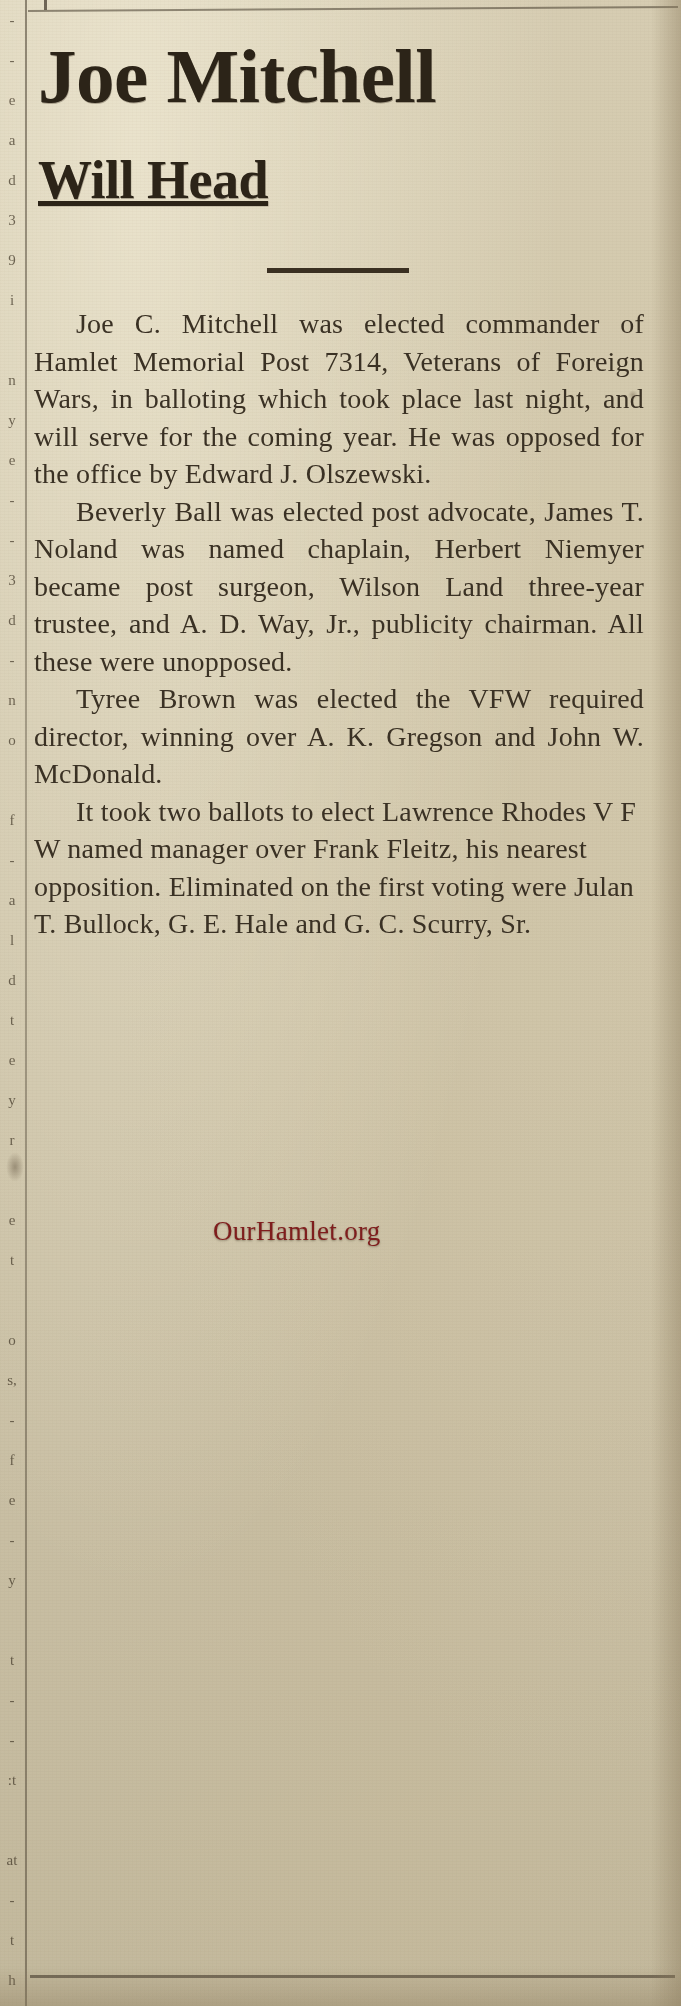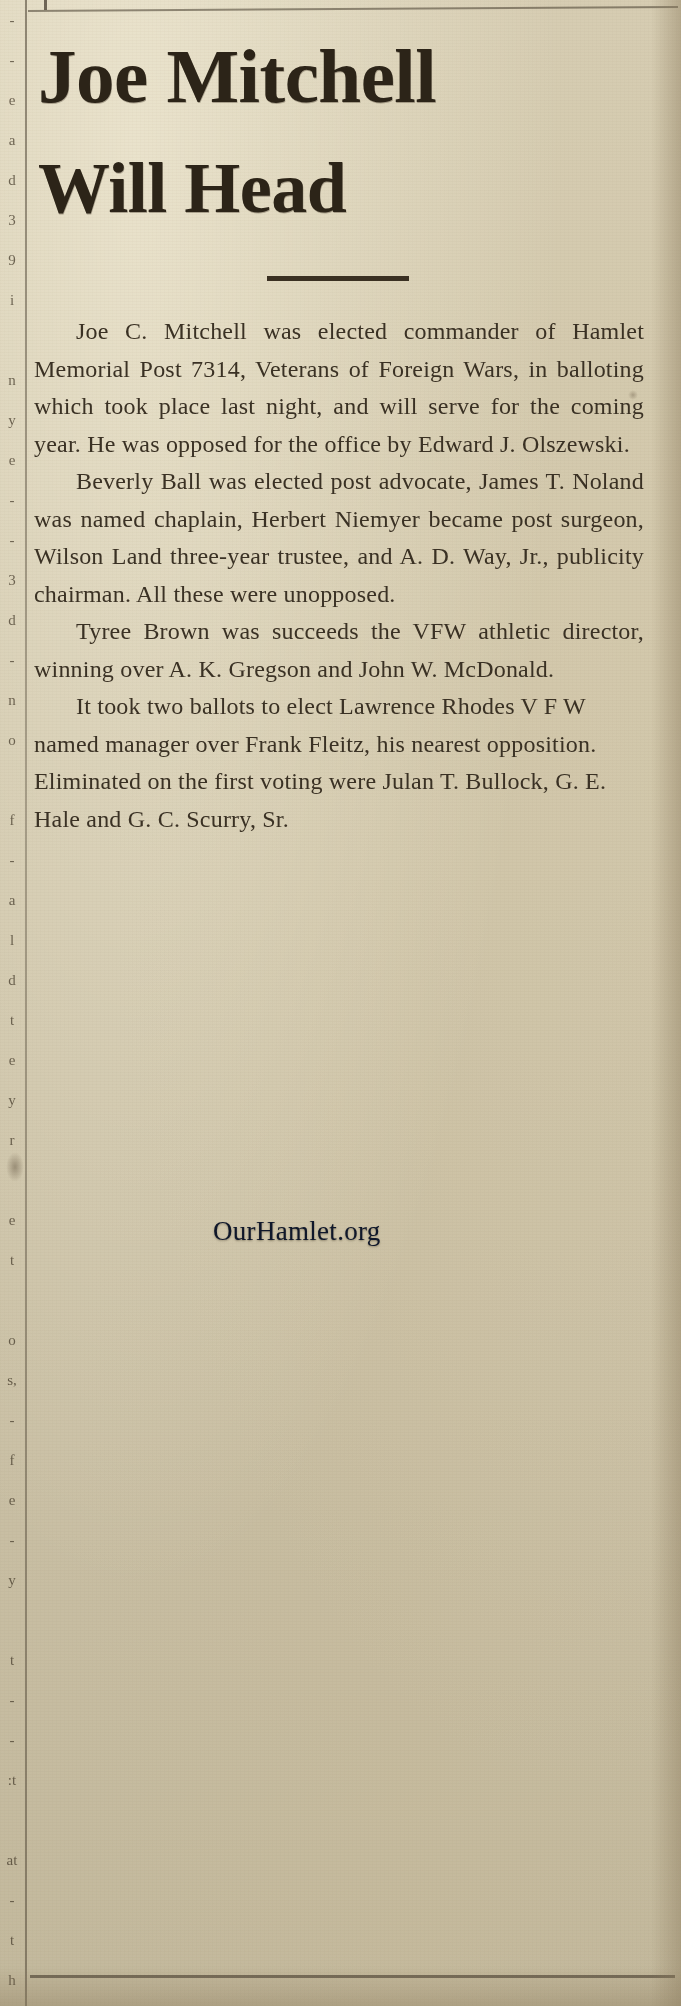--- a/index.html
+++ b/index.html
@@ -70,50 +70,50 @@
     left: 34px; top: 16px;
     width: 630px;
   }
   .headline {
     color: #2c2418;
     font-family: "Liberation Serif", serif;
     font-weight: bold;
     letter-spacing: -0.5px;
     text-shadow: 0.5px 0.5px 0 rgba(60,50,35,.35);
   }
-  .hl1 { font-size: 77px; line-height: 96px; margin: 12px 0 16px 4px; }
-  .hl2 { font-size: 72px; line-height: 96px; margin: 6px 0 0 4px; }
+  .hl1 { font-size: 77px; line-height: 96px; margin: 12px 0 8px 4px; }
+  .hl2 { font-size: 54px; line-height: 96px; margin: 6px 0 0 4px; text-decoration: underline; }
   .hl3 { font-size: 77px; line-height: 96px; margin: 6px 0 0 4px; }
   .hl3 .big { font-size: 86px; letter-spacing: 1px; }
   #hr-dash {
     width: 142px; height: 5px;
     background: #3a3022;
     margin: 40px 0 0 233px;
   }
   #body-text {
     margin-top: 32px;
     color: #3a3124;
-    font-size: 24px;
+    font-size: 28px;
     line-height: 37.5px;
     text-align: justify;
     font-family: "Liberation Serif", serif;
     letter-spacing: .2px;
     width: 610px;
   }
   #body-text p {
     margin: 0;
     text-indent: 42px;
     text-align: justify;
   }
   #body-text p:last-child { text-align: left; }
   
   #watermark {
     position: absolute;
     left: 213px; top: 1216px;
-    color: #0f172a;
+    color: #7f1d1d;
     font-family: "Liberation Serif", serif;
     font-size: 27px;
     letter-spacing: .3px;
     text-shadow: 0 1px 2px rgba(90,80,60,.55);
     white-space: nowrap;
   }
   
   .smudge {
     position: absolute;
     border-radius: 50%;
@@ -203,21 +203,21 @@
 
   <div id="article">
     <div class="headline hl1">Joe Mitchell</div>
     <div class="headline hl2">Will Head</div>
 
     <div id="hr-dash"></div>
 
     <div id="body-text">
       <p>Joe C. Mitchell was elected commander of Hamlet Memorial Post 7314, Veterans of Foreign Wars, in balloting which took place last night, and will serve for the coming year. He was opposed for the office by Edward J. Olszewski.</p>
       <p>Beverly Ball was elected post advocate, James T. Noland was named chaplain, Herbert Niemyer became post surgeon, Wilson Land three-year trustee, and A. D. Way, Jr., publicity chairman. All these were unopposed.</p>
-      <p>Tyree Brown was succeeds the VFW athletic director, winning over A. K. Gregson and John W. McDonald.</p>
+      <p>Tyree Brown was elected the VFW required director, winning over A. K. Gregson and John W. McDonald.</p>
       <p>It took two ballots to elect Lawrence Rhodes V F W named manager over Frank Fleitz, his nearest opposition. Eliminated on the first voting were Julan T. Bullock, G. E. Hale and G. C. Scurry, Sr.</p>
     </div>
   </div>
 
   <div id="watermark">OurHamlet.org</div>
 
   <div class="smudge" id="smudge1"></div>
   <div class="smudge" id="smudge2"></div>
 
   <div id="bottom-rule"></div>

